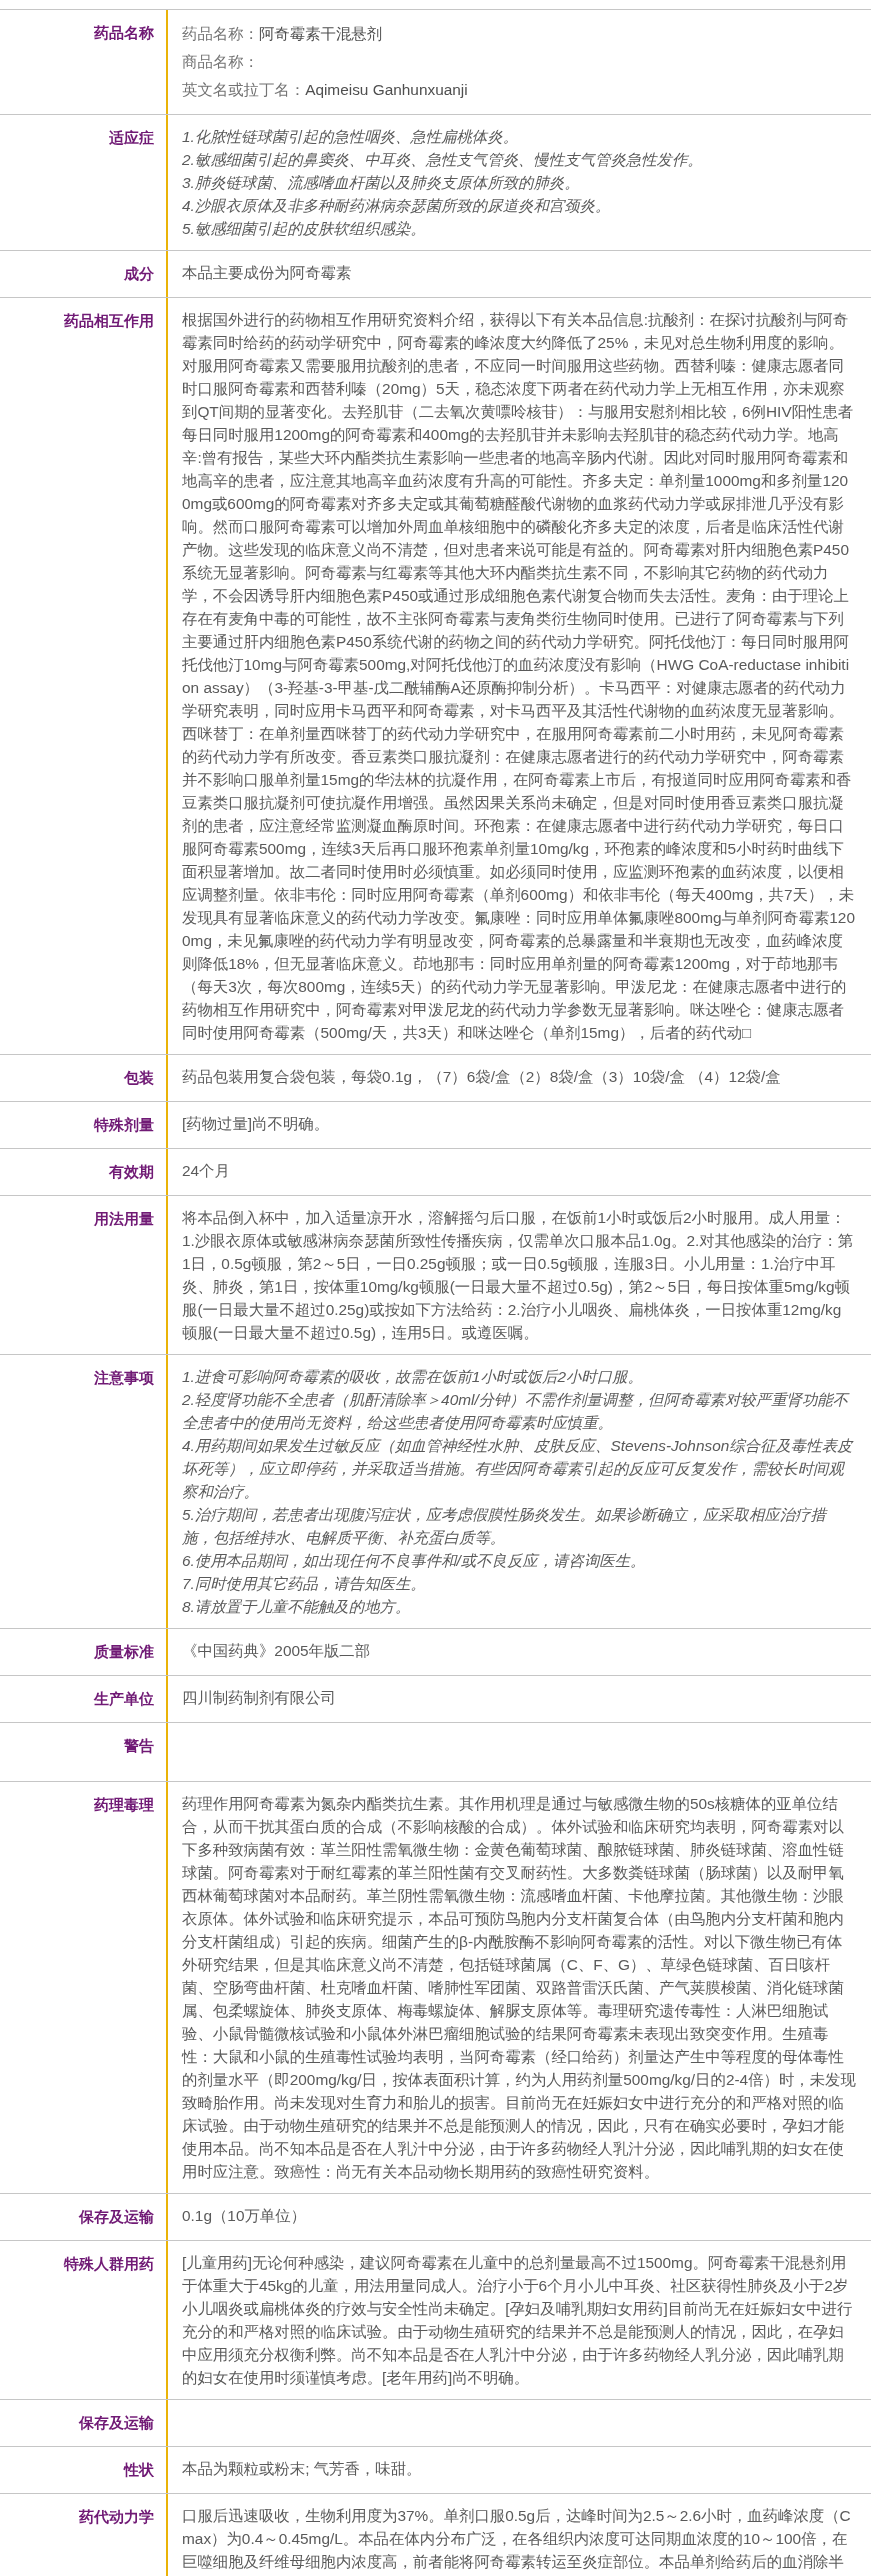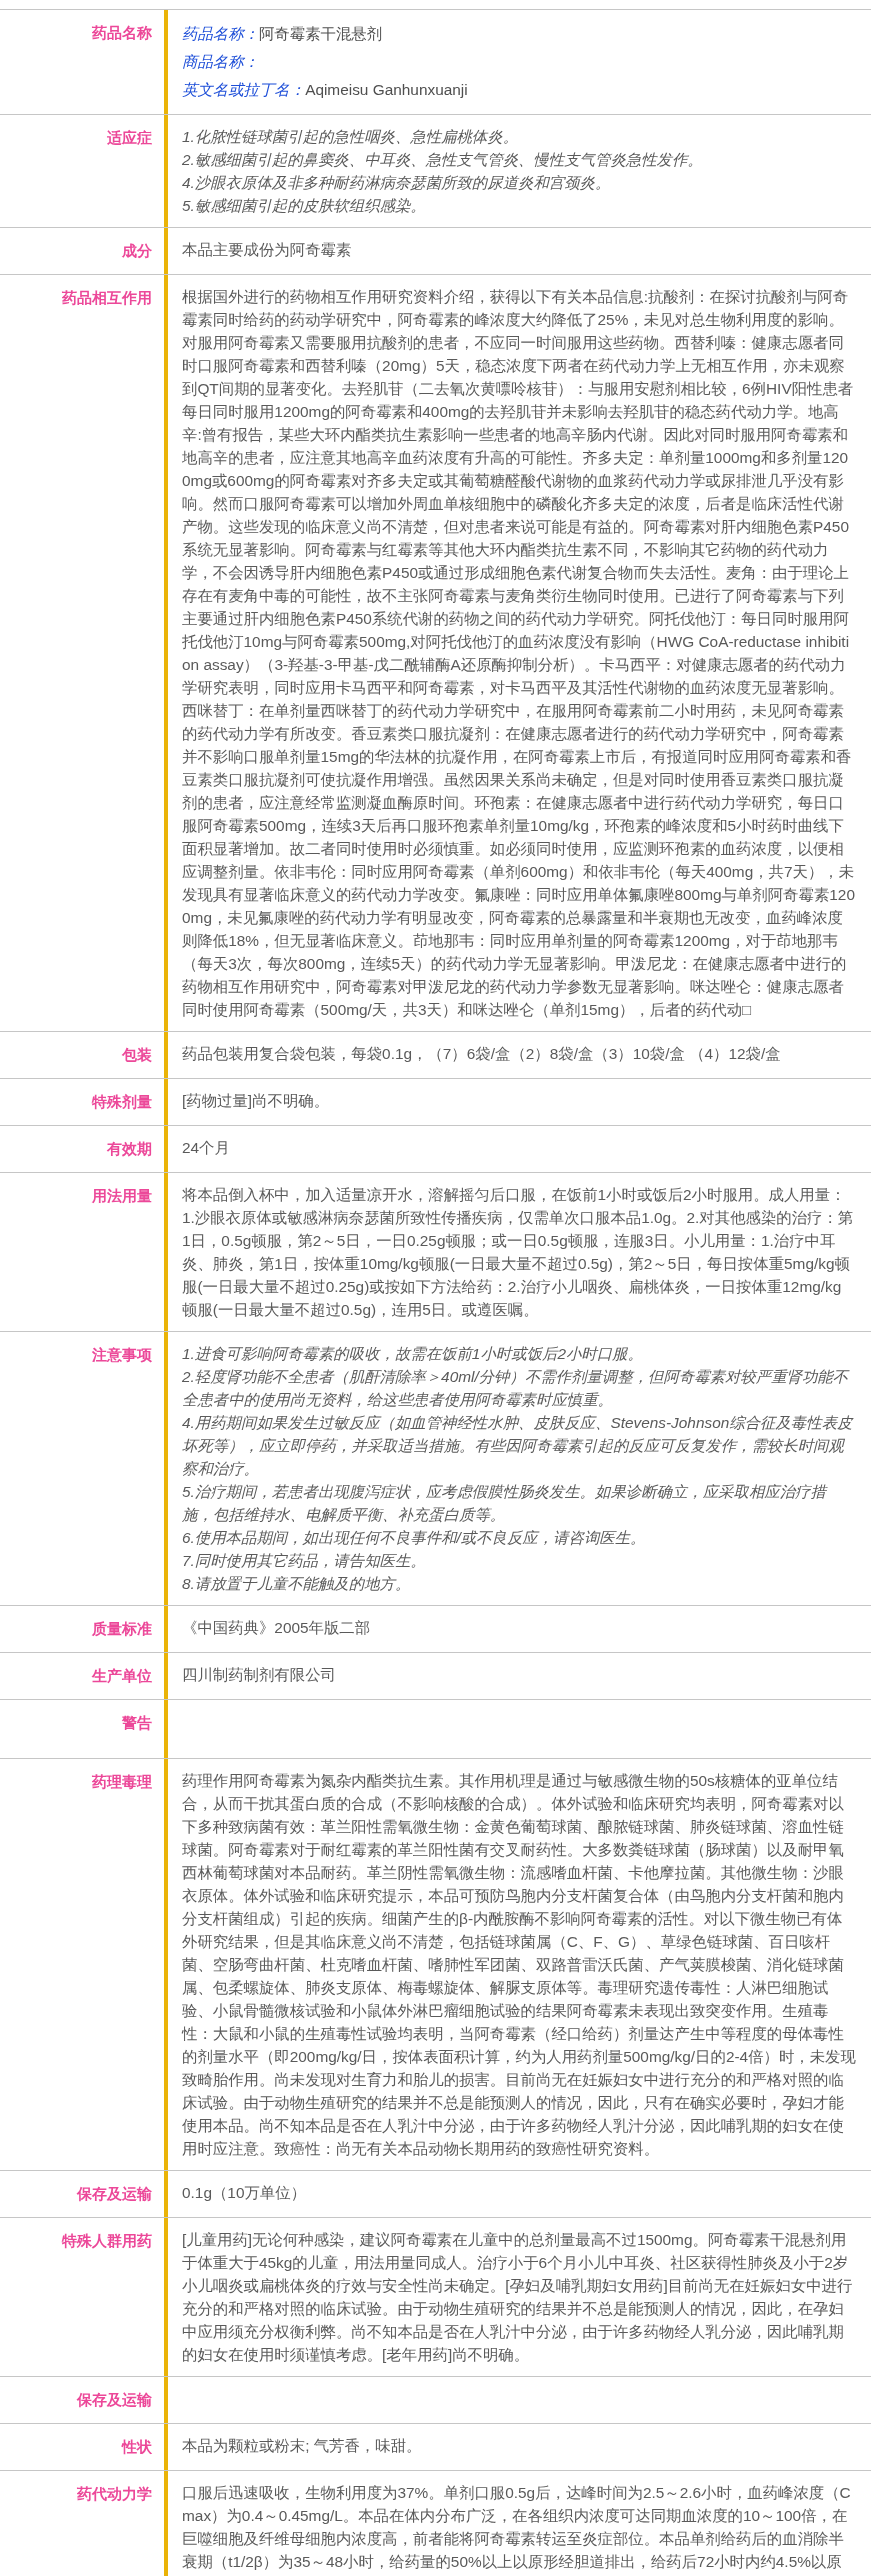--- a/index.html
+++ b/index.html
@@ -3,30 +3,30 @@
 <meta charset="utf-8">
 <style>
   html,body { margin:0; padding:0; background:#ffffff; }
   body { font-family:"Liberation Sans","DejaVu Sans",sans-serif; }
   .sheet { width:872px; margin:0 auto; padding-top:9px; box-sizing:border-box; }
   .drug-table { width:100%; border-top:1px solid #c6c6c6; }
   .row { display:flex; border-bottom:1px solid #c6c6c6; }
   .cell-label {
     flex:0 0 168px; width:168px; box-sizing:border-box;
     text-align:right; padding:12px 12px 12px 4px;
-    font-weight:bold; font-size:15px; color:#ec4899;
-    border-right:4px solid #eab308; line-height:22px;
+    font-weight:bold; font-size:15px; color:#701a75;
+    border-right:2px solid #eab308; line-height:22px;
   }
   .cell-content {
     flex:1 1 auto; padding:10px 16px 10px 14px;
     font-size:15.4px; color:#5a5a5a; line-height:23px;
     min-height:23px; word-break:break-all;
   }
   .name-line { line-height:28px; }
-  .name-prefix { color:#1d4ed8;font-style:italic; }
+  .name-prefix { color:#737373; }
   .name-value { color:#4f4f4f;text-align:center; }
   .content-line { line-height:23px;font-style:italic; }
 </style>
 </head>
 <body>
 
 <div class="sheet">
   <div class="drug-table">
 
     <div class="row">
@@ -36,20 +36,21 @@
         <div class="name-line"><span class="name-prefix">商品名称：</span><span class="name-value"></span></div>
         <div class="name-line"><span class="name-prefix">英文名或拉丁名：</span><span class="name-value">Aqimeisu Ganhunxuanji</span></div>
       </div>
     </div>
 
     <div class="row">
       <div class="cell-label">适应症</div>
       <div class="cell-content">
         <div class="content-line">1.化脓性链球菌引起的急性咽炎、急性扁桃体炎。</div>
         <div class="content-line">2.敏感细菌引起的鼻窦炎、中耳炎、急性支气管炎、慢性支气管炎急性发作。</div>
+        <div class="content-line">3.肺炎链球菌、流感嗜血杆菌以及肺炎支原体所致的肺炎。</div>
         <div class="content-line">4.沙眼衣原体及非多种耐药淋病奈瑟菌所致的尿道炎和宫颈炎。</div>
         <div class="content-line">5.敏感细菌引起的皮肤软组织感染。</div>
       </div>
     </div>
 
     <div class="row">
       <div class="cell-label">成分</div>
       <div class="cell-content">本品主要成份为阿奇霉素</div>
     </div>
 

